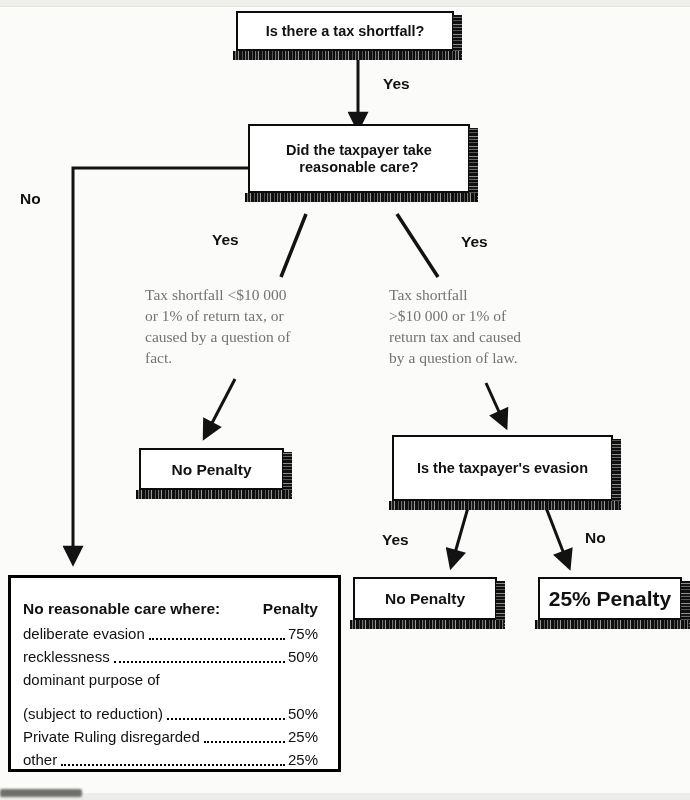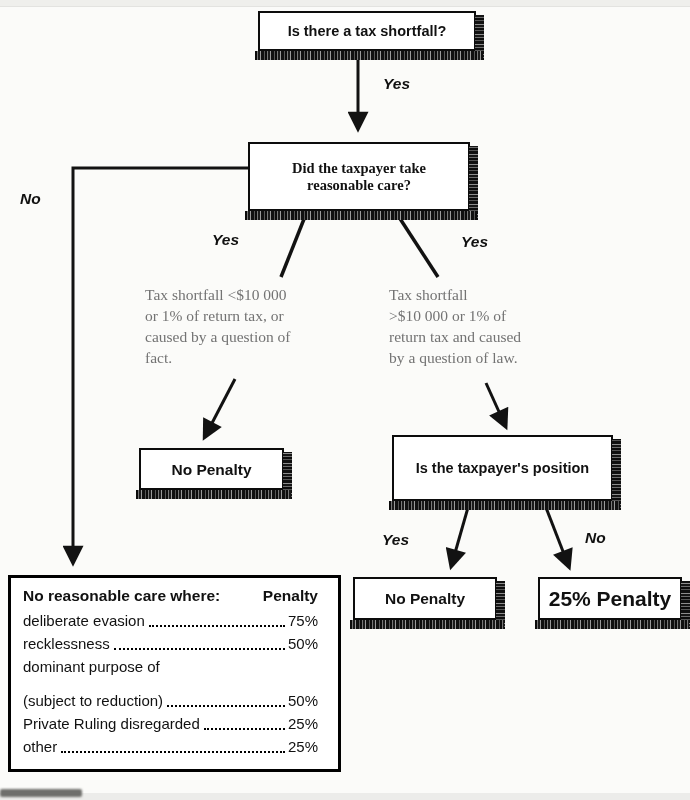--- a/index.html
+++ b/index.html
@@ -33,30 +33,30 @@
     content:""; position:absolute; left:-5px; right:-9px; bottom:-11px; height:9px;
     background:repeating-linear-gradient(90deg,#0b0b0b 0 2px,#787878 2px 3px,#1a1a1a 3px 5px,#9a9a9a 5px 6px,#101010 6px 9px,#555 9px 10px);
   }
   .node::before { 
     content:""; position:absolute; top:2px; bottom:-11px; right:-10px; width:9px;
     background:repeating-linear-gradient(0deg,#0b0b0b 0 2px,#6d6d6d 2px 3px,#161616 3px 5px,#8d8d8d 5px 6px,#101010 6px 9px,#555 9px 10px);
   }
 
   .elabel {
     position:absolute; z-index:2;
-    font-style:italic; font-weight:bold; font-size:15.5px; line-height:1;
+    font-weight:bold; font-size:15.5px; line-height:1;
   }
   .note {
     position:absolute; z-index:2;
     font-family:"Liberation Serif", serif; font-size:15.5px; line-height:21px; color:#737373;
   }
   .rtable {
     position:absolute; left:8px; top:575px; width:333px; height:197px;
     box-sizing:border-box; background:#fff; border:3px solid #000;
-    padding:9px 20px 8px 12px; z-index:2; font-size:15px;
+    padding:22px 20px 8px 12px; z-index:2; font-size:15px;
   }
   .thead { display:flex; justify-content:space-between; align-items:baseline;
     font-weight:bold; font-size:15.5px; margin-bottom:7px; }
   .trow { display:flex; align-items:flex-end; line-height:18px; margin-top:5px; }
   .trow .leader { flex:1; border-bottom:2px dotted #000; margin:0 3px 3px 4px; min-width:12px; }
   .pre-line { line-height:19px; margin-top:4px; }
 </style>
 </head>
 <body>
 
@@ -81,31 +81,31 @@
     <line x1="397" y1="214" x2="438" y2="277" stroke-width="3.5"></line>
 
     <line x1="235" y1="379" x2="211" y2="425" stroke-width="3" marker-end="url(#ah)"></line>
 
     <line x1="486" y1="383" x2="500" y2="414" stroke-width="3" marker-end="url(#ah)"></line>
 
     <line x1="469" y1="504" x2="455" y2="553" stroke-width="3" marker-end="url(#ah)"></line>
     <line x1="545" y1="505" x2="564" y2="554" stroke-width="3" marker-end="url(#ah)"></line>
   </svg>
 
-  <div class="node" style="left:258px; top:11px; width:218px; height:40px;">
+  <div class="node" style="left:236px; top:11px; width:218px; height:40px;">
     <span>Is there a tax shortfall?</span>
   </div>
 
-  <div class="node" style="left:248px; top:142px; width:222px; height:69px;font-family:Liberation Serif, serif;">
+  <div class="node" style="left:248px; top:124px; width:222px; height:69px;">
     <span>Did the taxpayer take</span>
     <span>reasonable care?</span>
   </div>
 
   <div class="node" style="left:392px; top:435px; width:221px; height:66px;">
-    <span>Is the taxpayer's position</span>
+    <span>Is the taxpayer's evasion</span>
   </div>
 
   <div class="node" style="left:139px; top:448px; width:145px; height:42px; font-size:15.5px;">
     <span>No Penalty</span>
   </div>
 
   <div class="node" style="left:353px; top:577px; width:144px; height:43px; font-size:15.5px;">
     <span>No Penalty</span>
   </div>
 

